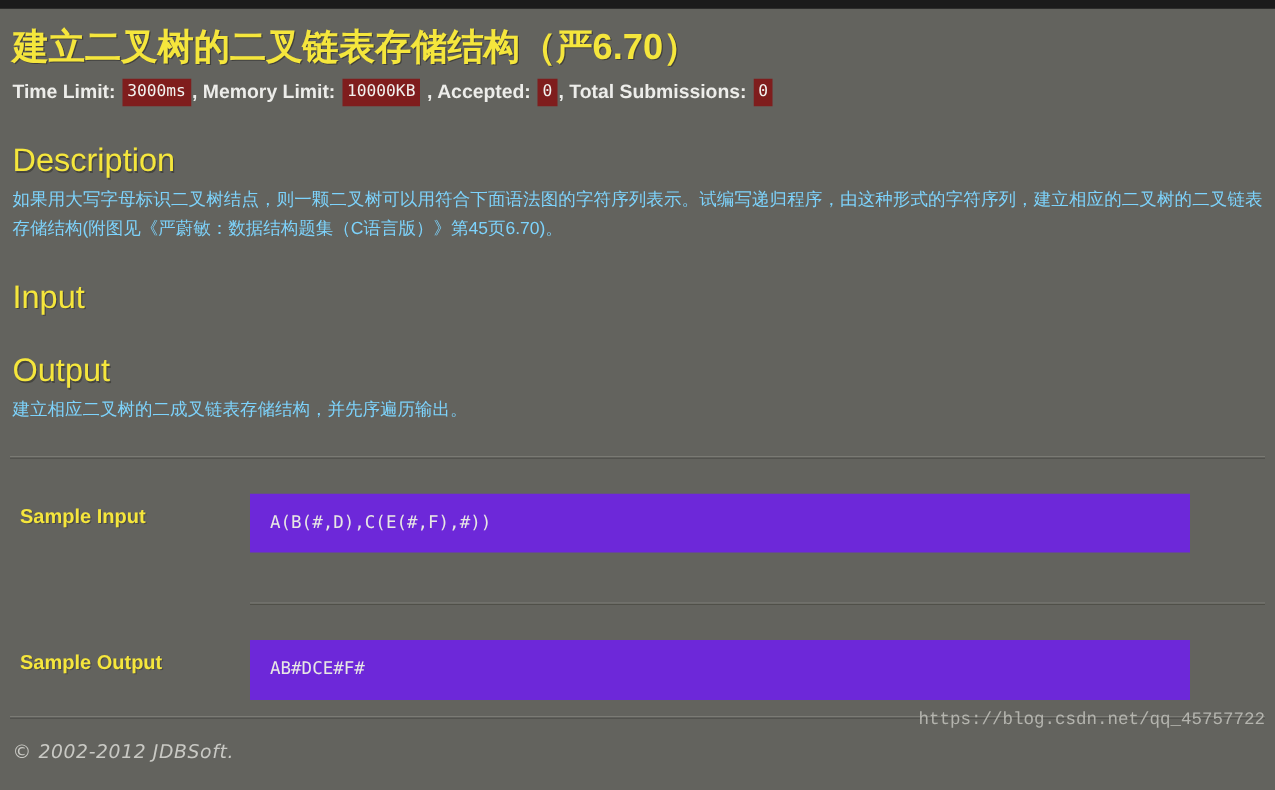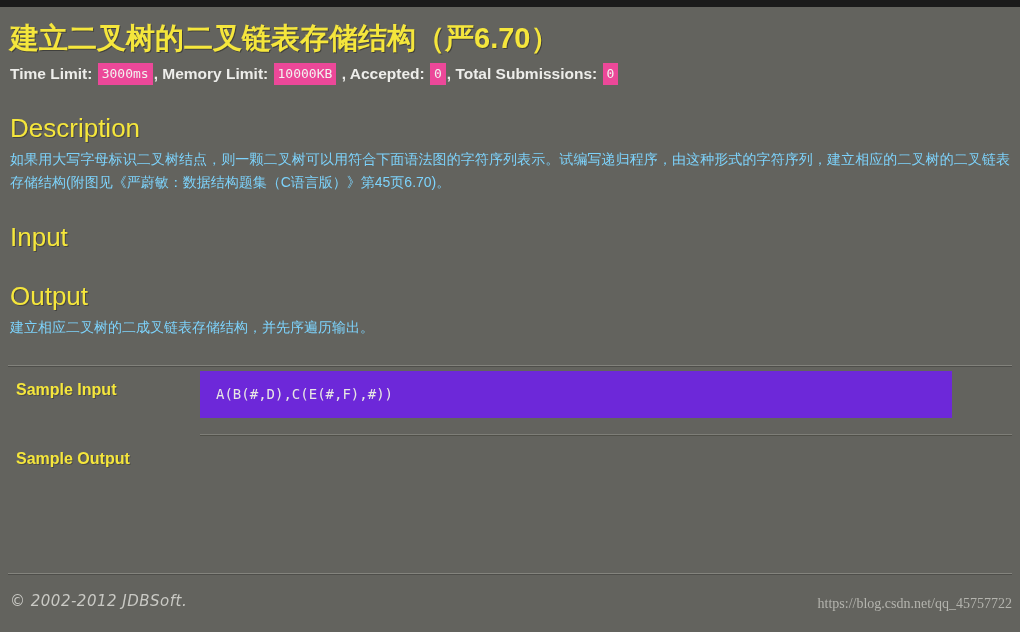--- a/index.html
+++ b/index.html
@@ -41,21 +41,21 @@
   #limits-line {
     margin: 6px 0 0 2px;
     color: #ededea;
     font-size: 15.5px;
     font-weight: bold;
     line-height: 1.5;
     white-space: nowrap;
   }
   .badge {
     display: inline-block;
-    background: #ec4899;
+    background: #7f1d1d;
     color: #f2f2ef;
     font-family: "DejaVu Sans Mono", monospace;
     font-size: 13px;
     font-weight: normal;
     padding: 1px 4px 2px 4px;
     margin: 0 1px;
     vertical-align: 1px;
   }
   .sep { color: #ededea; }
   .section-head {
@@ -76,21 +76,21 @@
   }
   .divider {
     height: 0;
     border-top: 1px solid #82827c;
     border-bottom: 1px solid #4e4e4a;
     margin: 26px 0 0 0;
   }
   .sample-row {
     display: flex;
     align-items: flex-start;
-    margin-top: 4px;
+    margin-top: 28px;
   }
   .sample-label {
     width: 192px;
     flex: 0 0 192px;
     color: #f5e63c;
     font-size: 16px;
     font-weight: bold;
     padding-top: 10px;
     padding-left: 8px;
     box-sizing: border-box;
@@ -132,24 +132,24 @@
     top: 592px;
     color: #c9c9c4;
     font-size: 15px;
     letter-spacing: 0.5px;
     font-family: "DejaVu Sans", sans-serif;
     font-style: italic;
   }
   #watermark {
     position: absolute;
     right: 8px;
-    top: 596px;
+    top: 568px;
     color: #b4b4ae;
     font-size: 14px;
-    font-family: Liberation Serif, serif;
+    font-family: Liberation Mono, monospace;
   }
 </style>
 </head>
 <body>
 
 <div id="topbar"></div>
 
 <div id="page">
 
   <h1 id="problem-title">建立二叉树的二叉链表存储结构（严6.70）</h1>
@@ -181,19 +181,20 @@
     <div class="sample-box">A(B(#,D),C(E(#,F),#))</div>
   </div>
 
   <div class="sample-row">
     <div class="sample-label"></div>
     <div class="sample-divider"></div>
   </div>
 
   <div class="sample-row">
     <div class="sample-label">Sample Output</div>
+    <div class="sample-box">AB#DCE#F#</div>
   </div>
 
 </div>
 
 <div id="footer-divider"></div>
 <div id="footer">© 2002-2012  JDBSoft.</div>
 <div id="watermark">https://blog.csdn.net/qq_45757722</div>
 
 </body></html>

